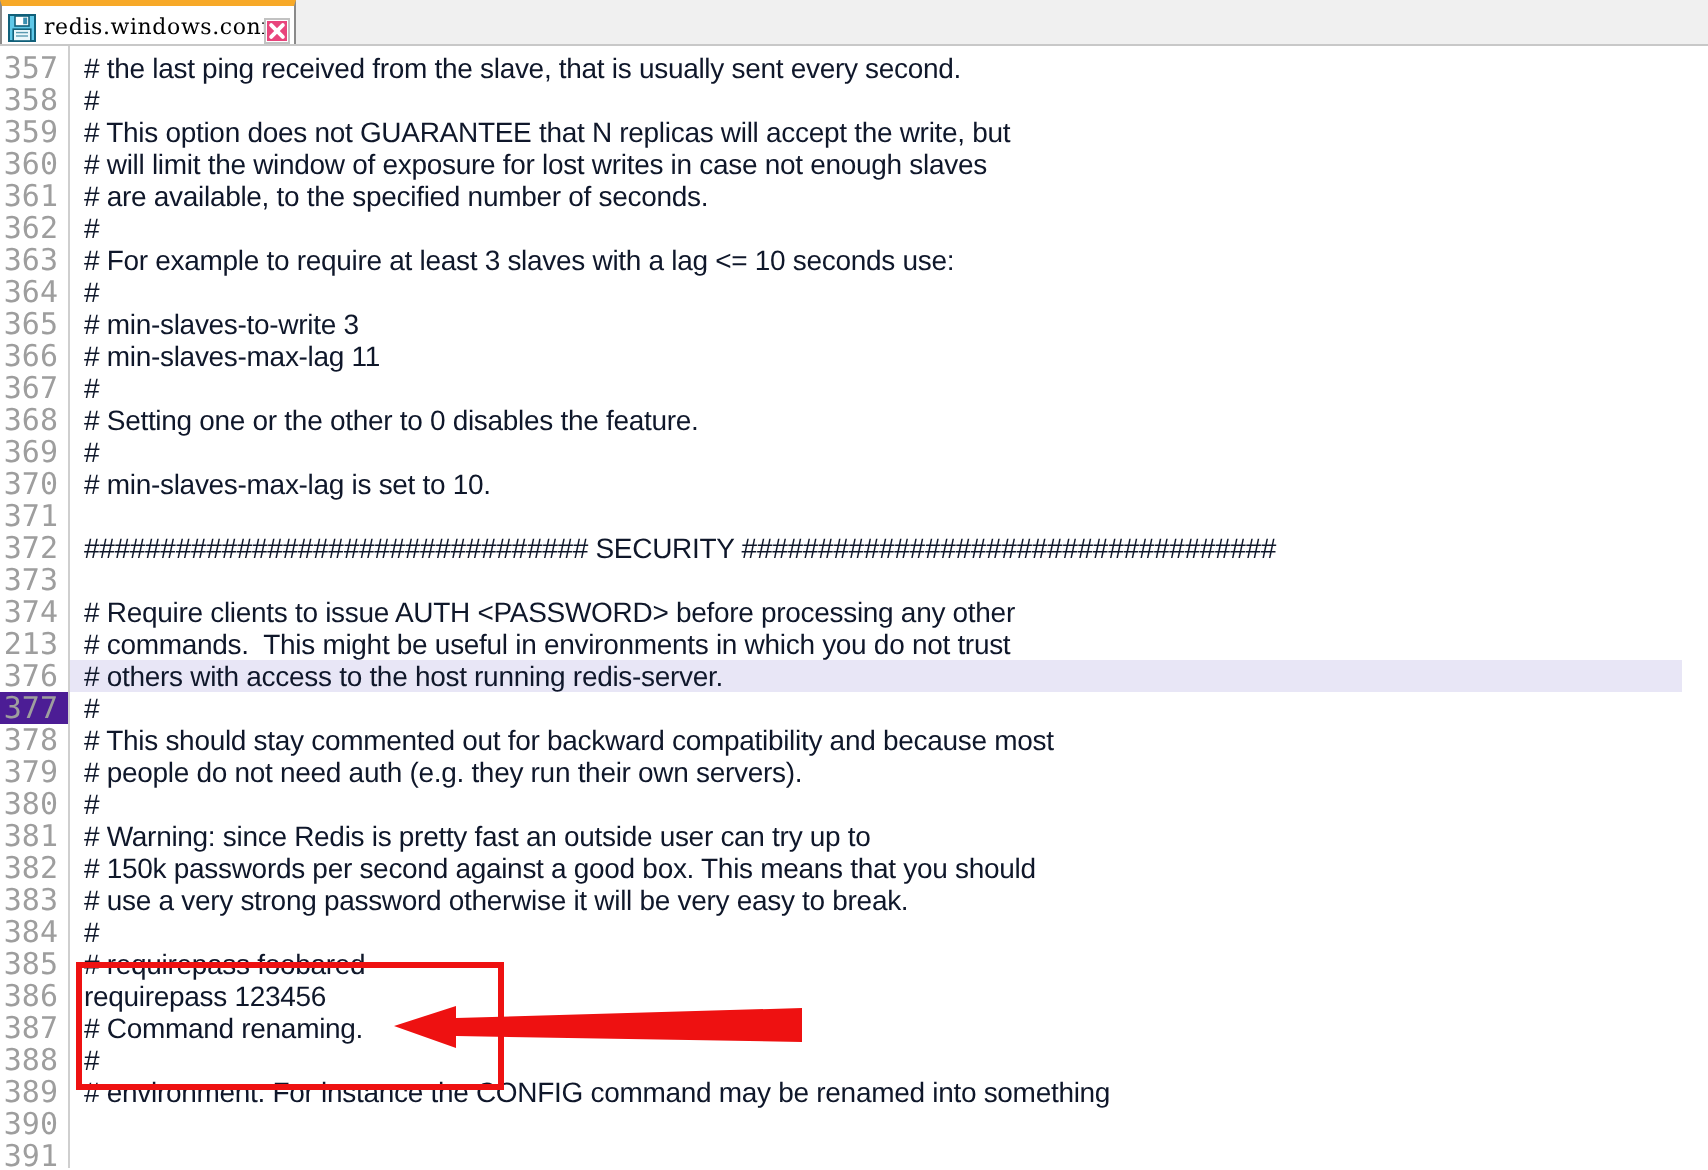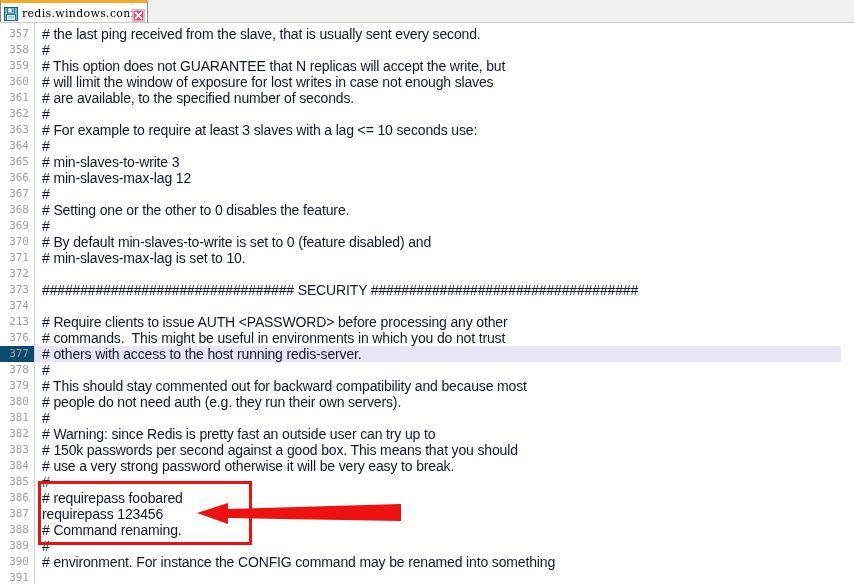--- a/index.html
+++ b/index.html
@@ -85,27 +85,27 @@
     border-right: 1px solid #cfcfcf;
     box-sizing: border-box;
     padding-top: 3px;
   }
   .gutter .ln {
     height: 16px;
     line-height: 16px;
     text-align: right;
     padding-right: 5px;
     font-family: "DejaVu Sans Mono", "Liberation Mono", monospace;
-    font-size: 11px;
+    font-size: 15px;
     color: #9e9e9e;
     box-sizing: border-box;
     white-space: pre;
   }
   .gutter .ln.hl {
-    background: #0c4a6e;
+    background: #4c1d95;
     text-align: right;
   }
   .code {
     position: relative;
     flex: 1 1 auto;
     padding-top: 3px;
     overflow: hidden;
   }
   .code .cl {
     height: 16px;
@@ -209,25 +209,24 @@
   <div class="code">
       <div class="cl"># the last ping received from the slave, that is usually sent every second.</div>
       <div class="cl">#</div>
       <div class="cl"># This option does not GUARANTEE that N replicas will accept the write, but</div>
       <div class="cl"># will limit the window of exposure for lost writes in case not enough slaves</div>
       <div class="cl"># are available, to the specified number of seconds.</div>
       <div class="cl">#</div>
       <div class="cl"># For example to require at least 3 slaves with a lag &lt;= 10 seconds use:</div>
       <div class="cl">#</div>
       <div class="cl"># min-slaves-to-write 3</div>
-      <div class="cl"># min-slaves-max-lag 12</div>
+      <div class="cl"># min-slaves-max-lag 11</div>
       <div class="cl">#</div>
       <div class="cl"># Setting one or the other to 0 disables the feature.</div>
       <div class="cl">#</div>
-      <div class="cl"># By default min-slaves-to-write is set to 0 (feature disabled) and</div>
       <div class="cl"># min-slaves-max-lag is set to 10.</div>
       <div class="cl"></div>
       <div class="cl">################################# SECURITY ###################################</div>
       <div class="cl"></div>
       <div class="cl"># Require clients to issue AUTH &lt;PASSWORD&gt; before processing any other</div>
       <div class="cl"># commands.  This might be useful in environments in which you do not trust</div>
       <div class="cl hl"># others with access to the host running redis-server.</div>
       <div class="cl">#</div>
       <div class="cl"># This should stay commented out for backward compatibility and because most</div>
       <div class="cl"># people do not need auth (e.g. they run their own servers).</div>

